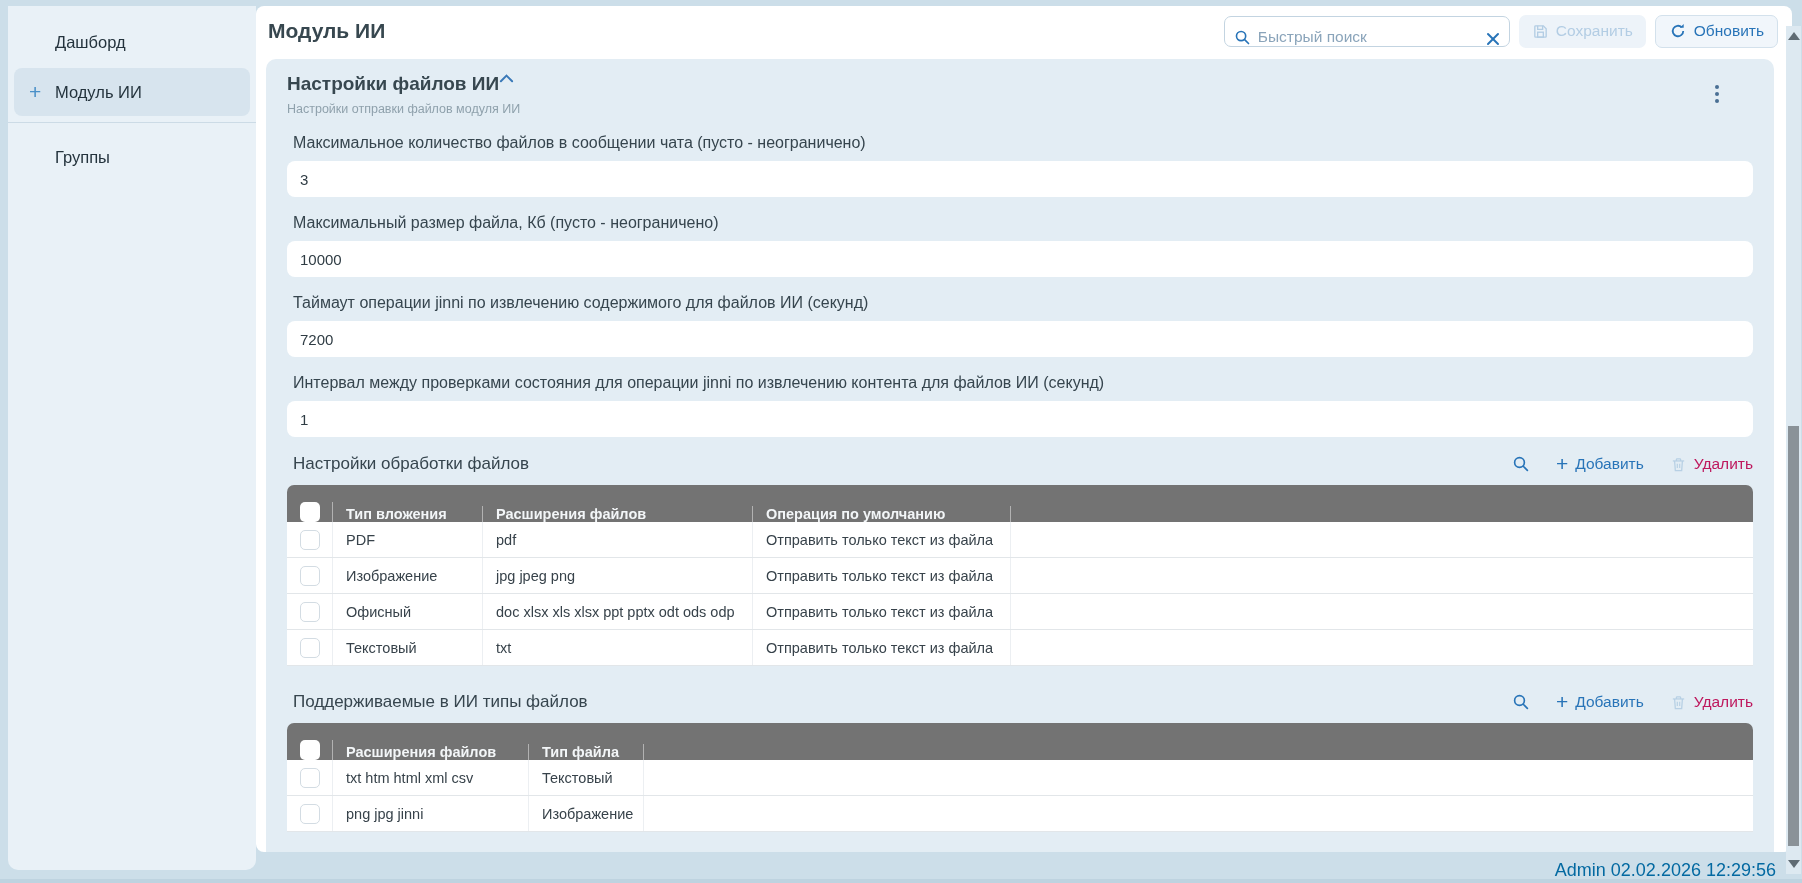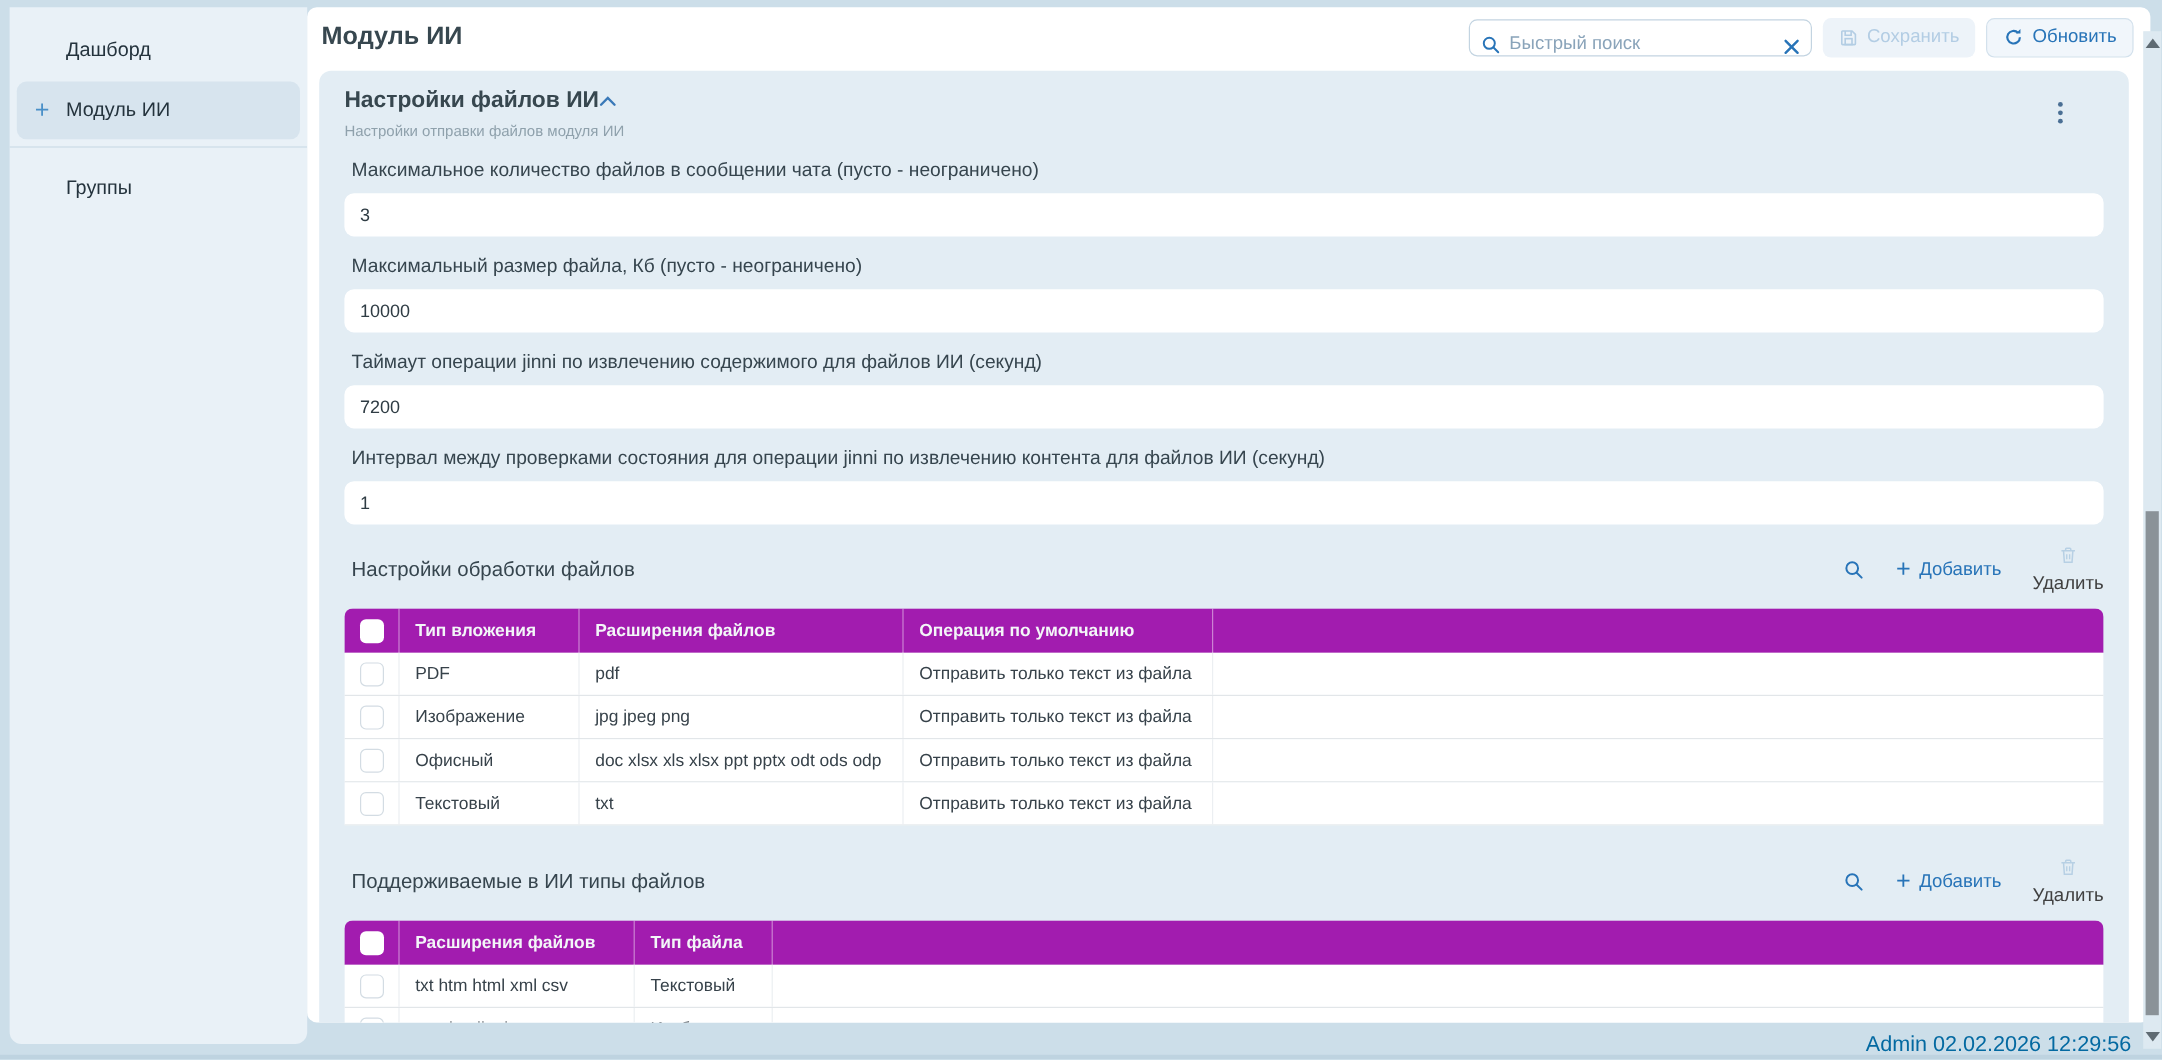--- a/index.html
+++ b/index.html
@@ -31,46 +31,46 @@
   .clear-x { color:#2874b8; cursor:pointer; display:flex; }
   .btn { height:33px; border:none; border-radius:7px; display:flex; align-items:center; gap:7px;
          padding:0 13px; font-size:15.5px; font-family:"Liberation Sans", sans-serif; cursor:pointer; }
   .btn-save { background:#edf3f9; color:#b3cde4; }
   .btn-refresh { background:#f1f6fb; border:1px solid #d3e1ec; color:#2874b8; font-weight:400; }
 
   
   .card { margin:3px 18px 0 10px; height:795px; background:#e3edf4;
           border-radius:10px 10px 0 0; padding:14px 21px 0 21px; overflow:hidden; position:relative; }
   .card-head { display:flex; align-items:flex-start; }
-  .card-title-row { display:flex; align-items:center; }
+  .card-title-row { display:flex; align-items:flex-start; }
   .card-title { font-size:19px; font-weight:bold; color:#37474f; }
   .card-subtitle { margin-top:7px; font-size:12.5px; color:#8fa1ac; }
   .kebab { margin-left:auto; margin-top:8px; margin-right:30px; display:flex; flex-direction:column;
            gap:3px; cursor:pointer; padding:4px; }
   .kebab i { width:4px; height:4px; border-radius:50%; background:#4a6f94; display:block; }
 
   .fields { margin-top:18px; }
   .field { margin-bottom:17px; }
   .field-label { font-size:16px; color:#36454e; margin-bottom:9px; padding-left:6px; }
   .field-input { width:100%; height:36px; border:none; border-radius:8px; background:#fff;
                  font-size:15px; color:#2f3c44; padding:0 13px; outline:none;
                  font-family:"Liberation Sans", sans-serif; }
 
   .section-head { margin-top:6px; display:flex; align-items:center; }
   .section-title { font-size:17px; color:#36454e; padding-left:6px; }
   .section-tools { margin-left:auto; display:flex; align-items:center; gap:26px; }
   .tool { display:flex; align-items:center; gap:7px; font-size:15.5px; color:#2874b8; cursor:pointer; }
-  .tool.disabled { color:#404040; cursor:default;flex-direction:column; }
+  .tool.disabled { color:#be185d; cursor:default; }
   .tool .plus-glyph { font-size:21px; line-height:16px; font-weight:400; }
   .tool-search { color:#2874b8; display:flex; cursor:pointer; }
 
   
   .tbl { margin-top:11px; border-radius:7px 7px 0 0; overflow:hidden; }
   .trow { display:flex; align-items:stretch; }
-  .thead { background:#a21caf; height:37px; }
+  .thead { background:#737373; height:37px;align-items:flex-end; }
   .thead .tcell { color:#f3f6f8; font-weight:bold; font-size:14.5px;
                   border-right:1px solid rgba(255,255,255,0.45); }
   .thead .tcell:last-child { border-right:none; }
   .tbody-row { background:#ffffff; height:36px; border-bottom:1px solid #e2e6e9; }
   .tbody-row .tcell { border-right:1px solid #eceff2; font-size:14.5px; color:#37424a; }
   .tbody-row .tcell:last-child { border-right:none; }
   .tcell { display:flex; align-items:center; padding:0 13px; overflow:hidden; white-space:nowrap; }
   .c-cb { flex:0 0 46px; justify-content:center; padding:0; }
   .t1-c1 { flex:0 0 150px; } .t1-c2 { flex:0 0 270px; } .t1-c3 { flex:0 0 258px; }
   .t2-c1 { flex:0 0 196px; } .t2-c2 { flex:0 0 115px; }

